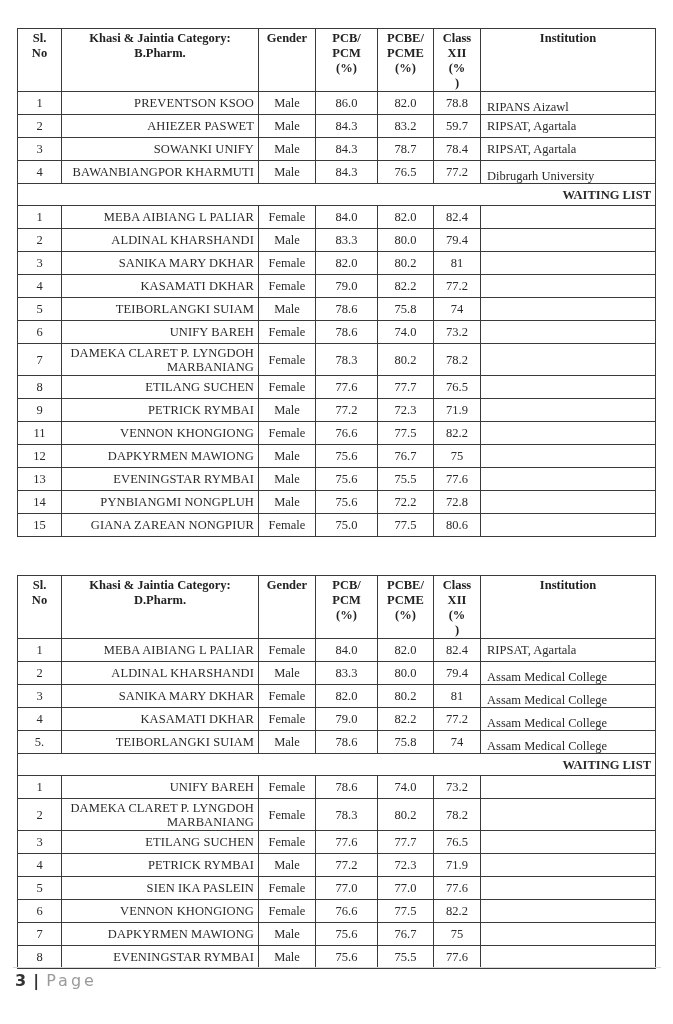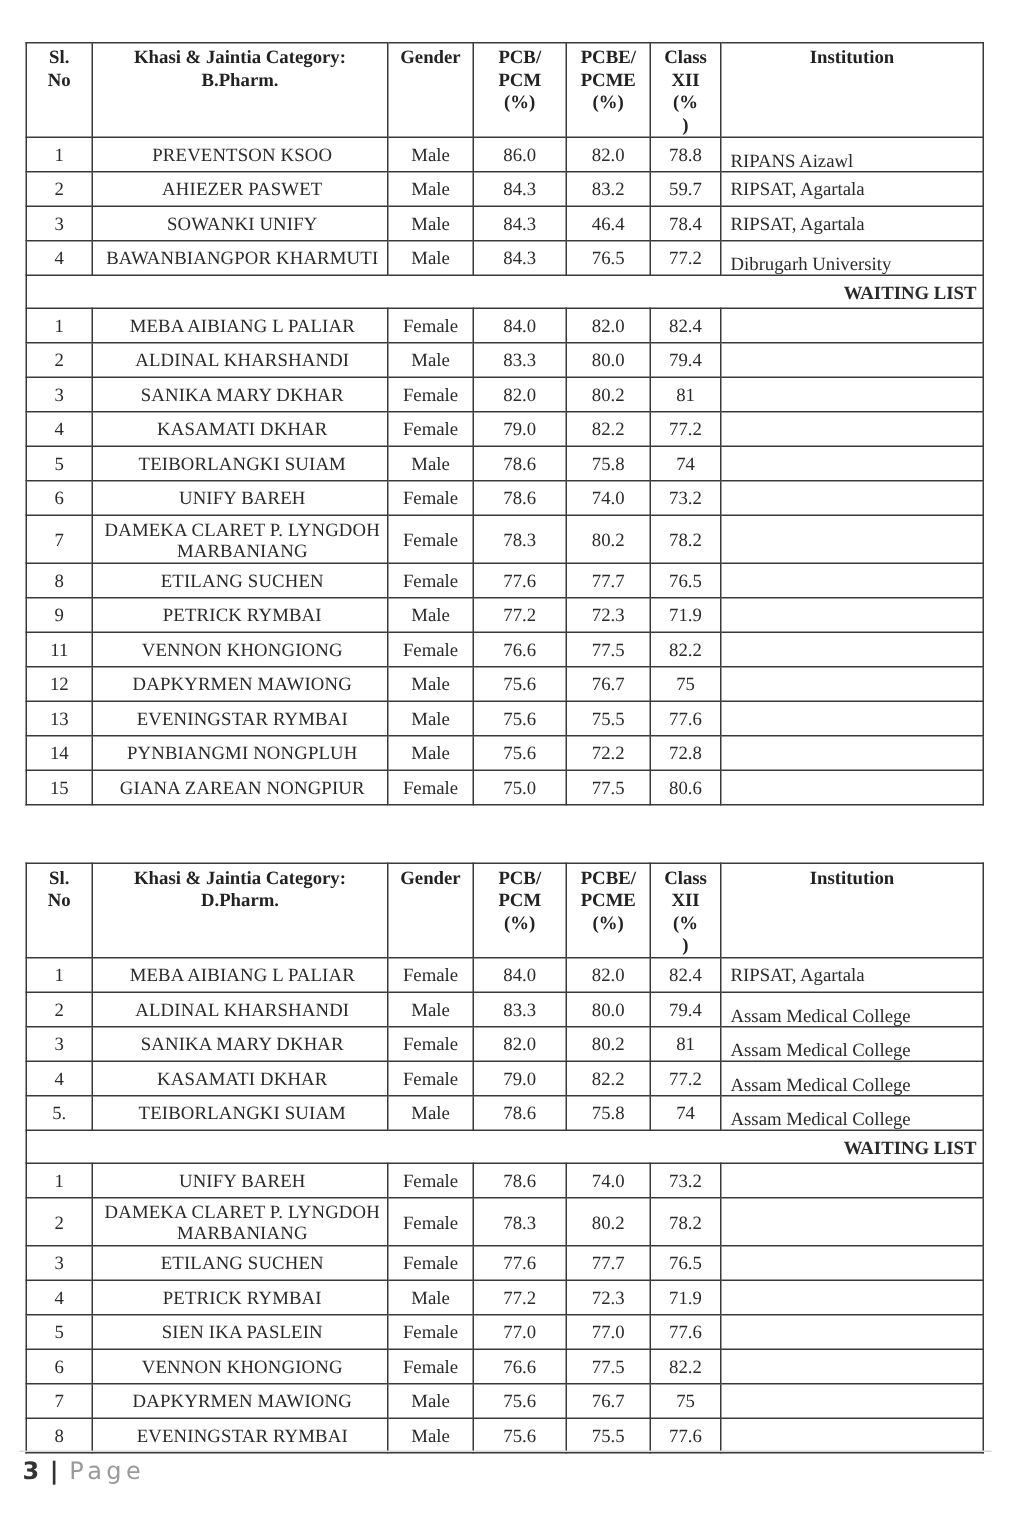--- a/index.html
+++ b/index.html
@@ -24,21 +24,21 @@
     line-height: 15px; color: #222;
   }
   col.c-sl { width: 44px; }
   col.c-name { width: 197px; }
   col.c-gen { width: 57px; }
   col.c-pcb { width: 62px; }
   col.c-pcbe { width: 56px; }
   col.c-xii { width: 47px; }
   col.c-inst { width: 175px; }
   .center { text-align: center; }
-  .name { text-align: center; padding-left: 7px !important; letter-spacing: 0.1px; }
+  .name { text-align: right; padding-left: 7px !important; letter-spacing: 0.1px; }
   .inst { text-align: left; padding-left: 6px !important; vertical-align: bottom !important; padding-bottom: 0 !important; }
   .inst.mid { vertical-align: middle !important; }
   tr.r { height: 23px; }
   tr.r2 { height: 32px; }
   tr.wl td { font-weight: bold; text-align: right; height: 21px; padding-left: 60px; }
   #t1 { top: 28px; }
   #t2 { top: 575px; }
   .footer-line {
     position: absolute; left: 13px; width: 648px; top: 967px;
     height: 1px; background: #d8d8d8;
@@ -92,21 +92,21 @@
         <td class="center">84.3</td>
         <td class="center">83.2</td>
         <td class="center">59.7</td>
         <td class="inst mid">RIPSAT, Agartala</td>
       </tr>
       <tr class="r">
         <td class="center">3</td>
         <td class="name">SOWANKI UNIFY</td>
         <td class="center">Male</td>
         <td class="center">84.3</td>
-        <td class="center">46.4</td>
+        <td class="center">78.7</td>
         <td class="center">78.4</td>
         <td class="inst mid">RIPSAT, Agartala</td>
       </tr>
       <tr class="r">
         <td class="center">4</td>
         <td class="name">BAWANBIANGPOR KHARMUTI</td>
         <td class="center">Male</td>
         <td class="center">84.3</td>
         <td class="center">76.5</td>
         <td class="center">77.2</td>

